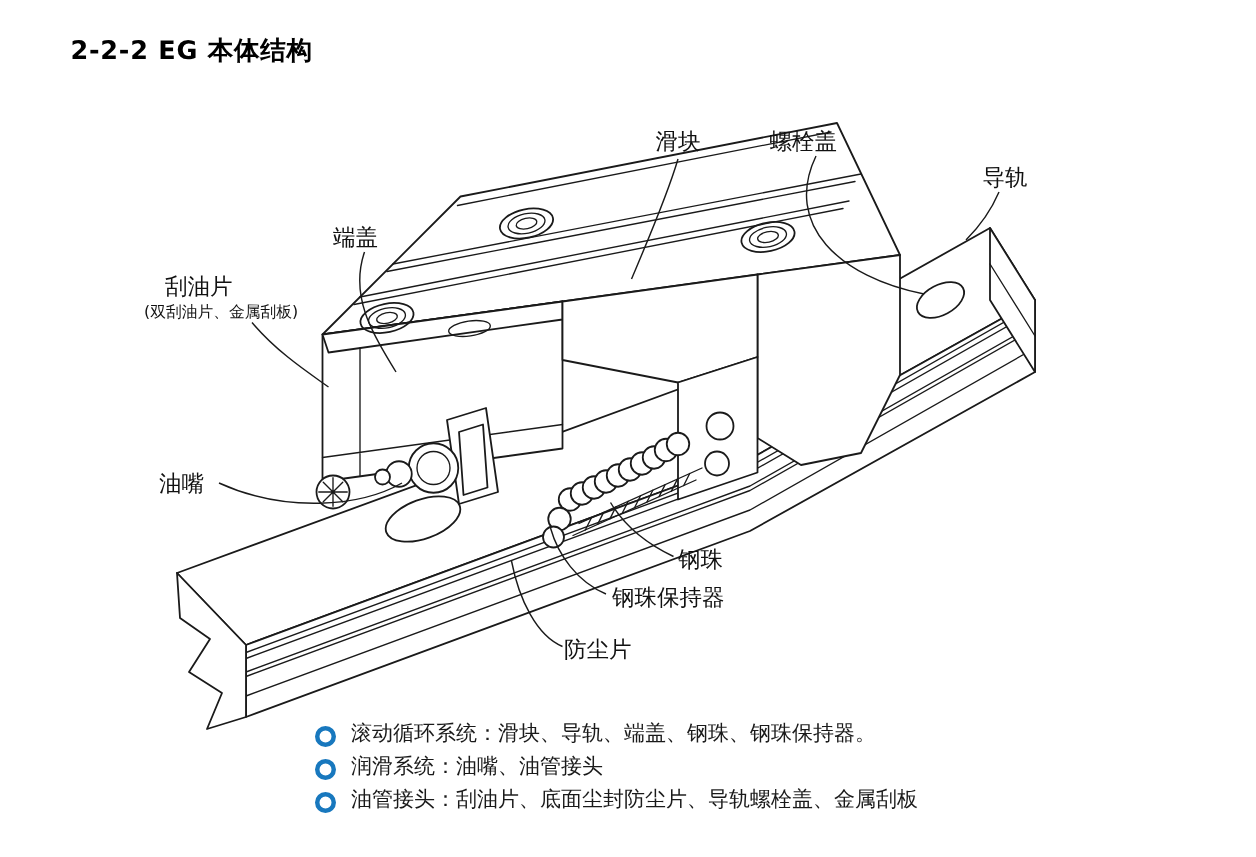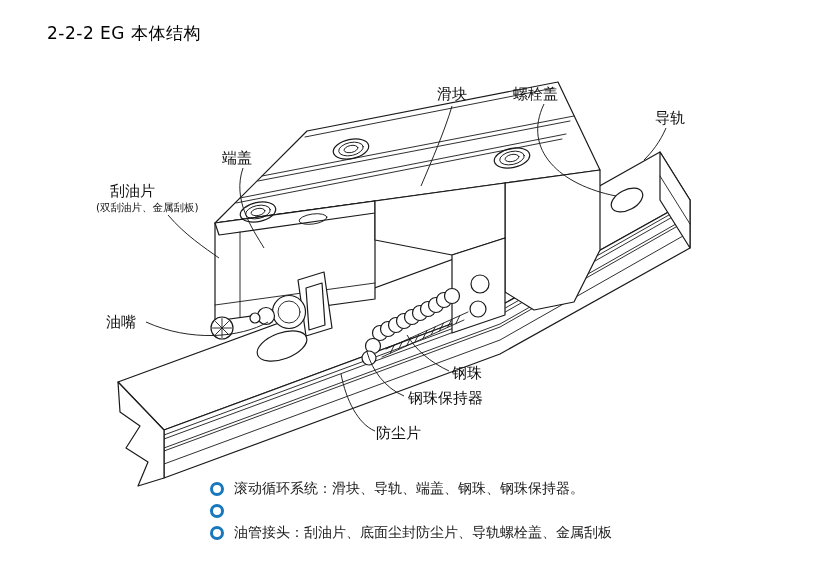--- a/index.html
+++ b/index.html
@@ -1,30 +1,30 @@
 <!DOCTYPE html>
 <html><head>
 <meta charset="utf-8">
 <style>
   html,body{margin:0;padding:0;background:#fff;}
   .page{position:relative;width:837px;height:571px;background:#fff;overflow:hidden;
         font-family:"DejaVu Sans",sans-serif;}
-  .title{position:absolute;left:47px;top:22px;font-size:17px;font-weight:normal;
+  .title{position:absolute;left:47px;top:22px;font-size:17px;font-weight:bold;
          color:#000;letter-spacing:.5px;}
   .diagram-svg{position:absolute;left:0;top:0;}
   
   .s  {stroke:#1a1a1a;stroke-width:1.2;fill:none;stroke-linejoin:round;stroke-linecap:round;}
   .sf {stroke:#1a1a1a;stroke-width:1.2;fill:#fff;stroke-linejoin:round;}
   .t  {stroke:#1a1a1a;stroke-width:.9;fill:none;stroke-linejoin:round;stroke-linecap:round;}
   .ldr{stroke:#1a1a1a;stroke-width:.95;fill:none;}
   .lbl{font-family:"DejaVu Sans",sans-serif;font-size:15px;fill:#111;}
   .lbl2{font-family:"DejaVu Sans",sans-serif;font-size:10.5px;fill:#111;}
   
   .legend{position:absolute;left:210px;top:478px;}
-  .legend-row{display:flex;align-items:flex-start;height:22px;}
+  .legend-row{display:flex;align-items:center;height:22px;}
   .bullet{width:8px;height:8px;border-radius:50%;border:3px solid #1878be;
           margin:4px 10px 0 0;flex:0 0 auto;background:#fff;}
   .legend-text{font-size:14px;line-height:21px;color:#1a1a1a;white-space:nowrap;}
 </style>
 </head>
 <body>
 
 <div class="page">
 
   <div class="title">2-2-2 EG 本体结构</div>
@@ -136,20 +136,21 @@
     </g>
   </svg>
 
   <div class="legend">
     <div class="legend-row">
       <span class="bullet"></span>
       <span class="legend-text">滚动循环系统：滑块、导轨、端盖、钢珠、钢珠保持器。</span>
     </div>
     <div class="legend-row">
       <span class="bullet"></span>
+      <span class="legend-text">润滑系统：油嘴、油管接头</span>
     </div>
     <div class="legend-row">
       <span class="bullet"></span>
       <span class="legend-text">油管接头：刮油片、底面尘封防尘片、导轨螺栓盖、金属刮板</span>
     </div>
   </div>
 
 </div>
 
 </body></html>

